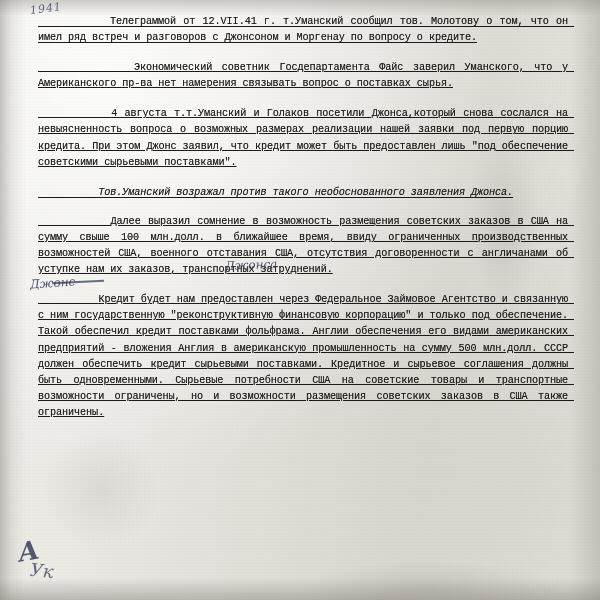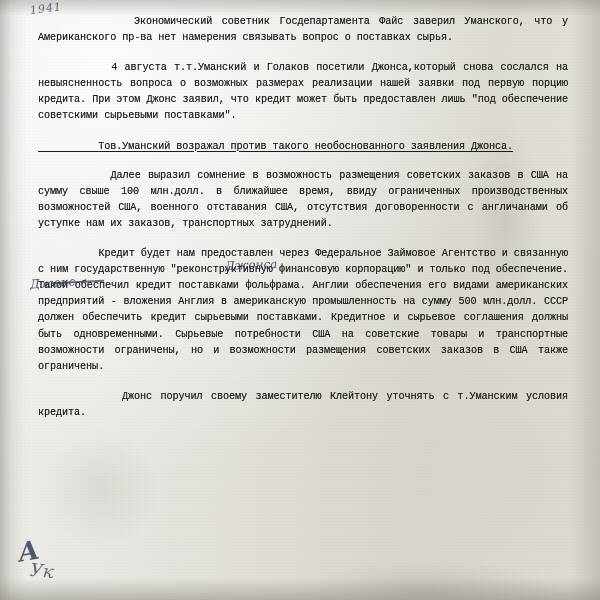--- a/index.html
+++ b/index.html
@@ -67,24 +67,25 @@
     color: #1c1b19;
     font-size: 10.2px;
     line-height: 16.1px;
     letter-spacing: -0.1px;
     text-align: justify;
     text-shadow: 0 0 0.6px rgba(20,18,16,0.55);
   }
   .para {
     margin: 0 0 14px 0;
     white-space: pre-wrap;
+    text-decoration: underline;
   }
   .para:last-child { margin-bottom: 0; }
   .u { text-decoration: underline; text-underline-offset: 1.5px; }
-  .tight { margin-bottom: 13px; }
+  .tight { margin-bottom: 13px; font-style: italic; }
 
   
   .ink {
     position: absolute;
     color: #2d3350;
     font-family: "DejaVu Serif", serif;
     font-style: italic;
     pointer-events: none;
   }
   #ink-top-left {
@@ -149,26 +150,26 @@
   <div class="edge-left"></div>
   <div class="edge-top"></div>
   <div class="edge-right"></div>
   <div class="edge-bottom"></div>
 
   <div class="smudge" id="smudge-1"></div>
   <div class="smudge" id="smudge-2"></div>
   <div class="smudge" id="smudge-3"></div>
 
   <div class="body-text">
+    <p class="para u">          Телеграммой от 12.VII.41 г. т.Уманский сообщил тов. Молотову о том, что он имел ряд встреч и разговоров с Джонсоном и Моргенау по вопросу о кредите.</p>
     <p class="para">          Экономический советник Госдепартамента Файс заверил Уманского, что у Американского пр-ва нет намерения связывать вопрос о поставках сырья.</p>
     <p class="para">          4 августа т.т.Уманский и Голаков посетили Джонса,который снова сослался на невыясненность вопроса о возможных размерах реализации нашей заявки под первую порцию кредита. При этом Джонс заявил, что кредит может быть предоставлен лишь "под обеспечение советскими сырьевыми поставками".</p>
     <p class="para u tight">          Тов.Уманский возражал против такого необоснованного заявления Джонса.</p>
     <p class="para">          Далее выразил сомнение в возможность размещения советских заказов в США на сумму свыше 100 млн.долл. в ближайшее время, ввиду ограниченных производственных возможностей США, военного отставания США, отсутствия договоренности с англичанами об уступке нам их заказов, транспортных затруднений.</p>
     <p class="para">          Кредит будет нам предоставлен через Федеральное Займовое Агентство и связанную с ним государственную "реконструктивную финансовую корпорацию" и только под обеспечение. Такой обеспечил кредит поставками фольфрама. Англии обеспечения его видами американских предприятий - вложения Англия в американскую промышленность на сумму 500 млн.долл. СССР должен обеспечить кредит сырьевыми поставками. Кредитное и сырьевое соглашения должны быть одновременными. Сырьевые потребности США на советские товары и транспортные возможности ограничены, но и возможности размещения советских заказов в США также ограничены.</p>
-    <p class="para">          Джонс поручил своему заместителю Клейтону уточнять с т.Уманским условия кредита.</p>
   </div>
 
   <div class="ink" id="ink-top-left">1941</div>
   <div class="ink" id="ink-inline-umansky">Джонса</div>
   <div class="ink" id="ink-margin-dzhons">Джонс</div>
   <div id="ink-strike"></div>
   <div class="ink" id="ink-signature">А</div>
   <div class="ink" id="ink-signature-2">Ук</div>
 </div>
 

